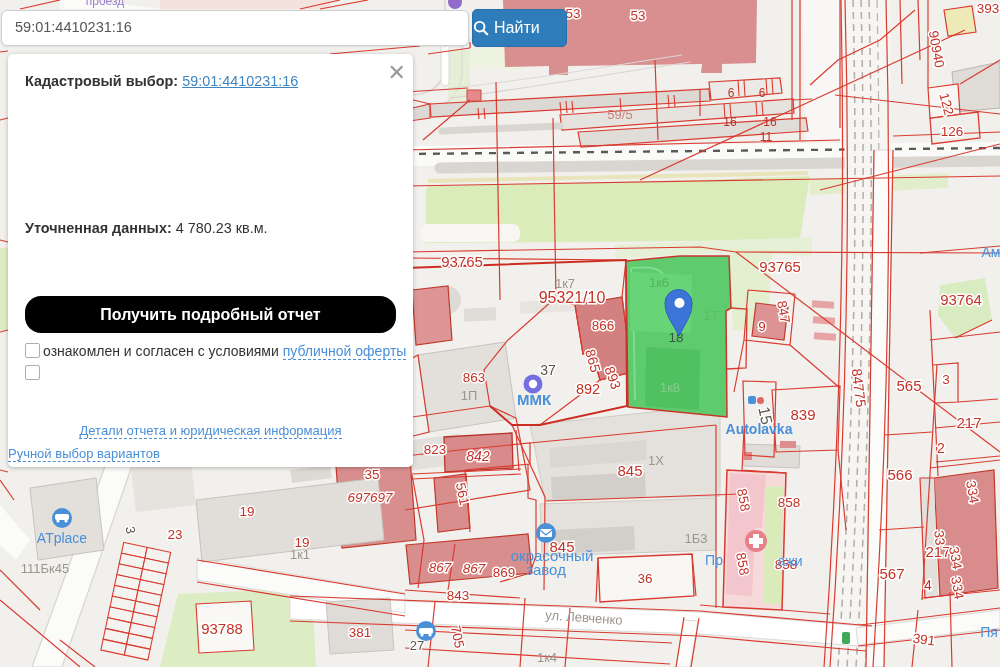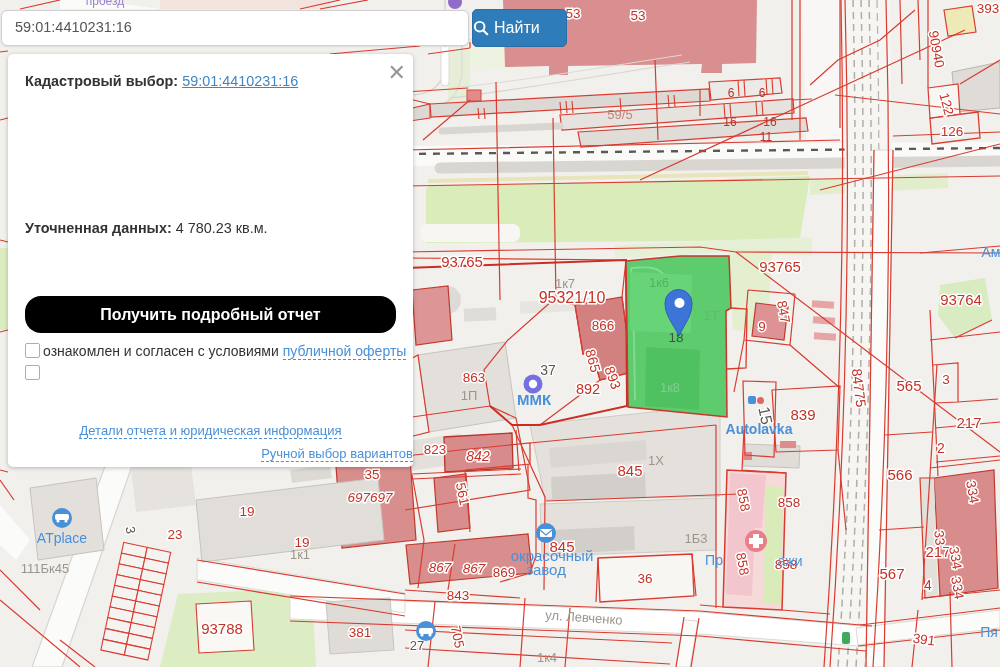--- a/index.html
+++ b/index.html
@@ -460,15 +460,15 @@
   <div style="position:absolute;left:17px;top:242px;width:371px;height:37px;background:#000000;border-radius:16px;display:flex;align-items:center;justify-content:center">
         <span style="color:#ffffff;font-size:16px;font-weight:bold">Получить подробный отчет</span>
       </div>
 
   <div style="position:absolute;left:17px;top:289px;width:13px;height:13px;border:1px solid #adadad;border-radius:2px;background:#ffffff"></div>
   <div style="position:absolute;left:35px;top:289px;width:370px;font-size:14px;white-space:nowrap">ознакомлен и согласен с условиями <a style="color:#4a90d9;border-bottom:1px dashed #4a90d9">публичной оферты</a></div>
 
   <div style="position:absolute;left:17px;top:311px;width:13px;height:13px;border:1px solid #adadad;border-radius:2px;background:#ffffff"></div>
 
   <div style="position:absolute;left:0;top:369px;width:100%;text-align:center;font-size:13px"><a style="color:#4a90d9;border-bottom:1px dashed #4a90d9">Детали отчета и юридическая информация</a></div>
-  <div style="position:absolute;left:0;top:392px;width:100%;text-align:right;font-size:13px"><a style="color:#4a90d9;border-bottom:1px dashed #4a90d9">Ручной выбор вариантов</a></div>
+  <div style="position:absolute;left:0;top:392px;width:100%;text-align:left;font-size:13px"><a style="color:#4a90d9;border-bottom:1px dashed #4a90d9">Ручной выбор вариантов</a></div>
 </div>
 </div>
 
 </body></html>

